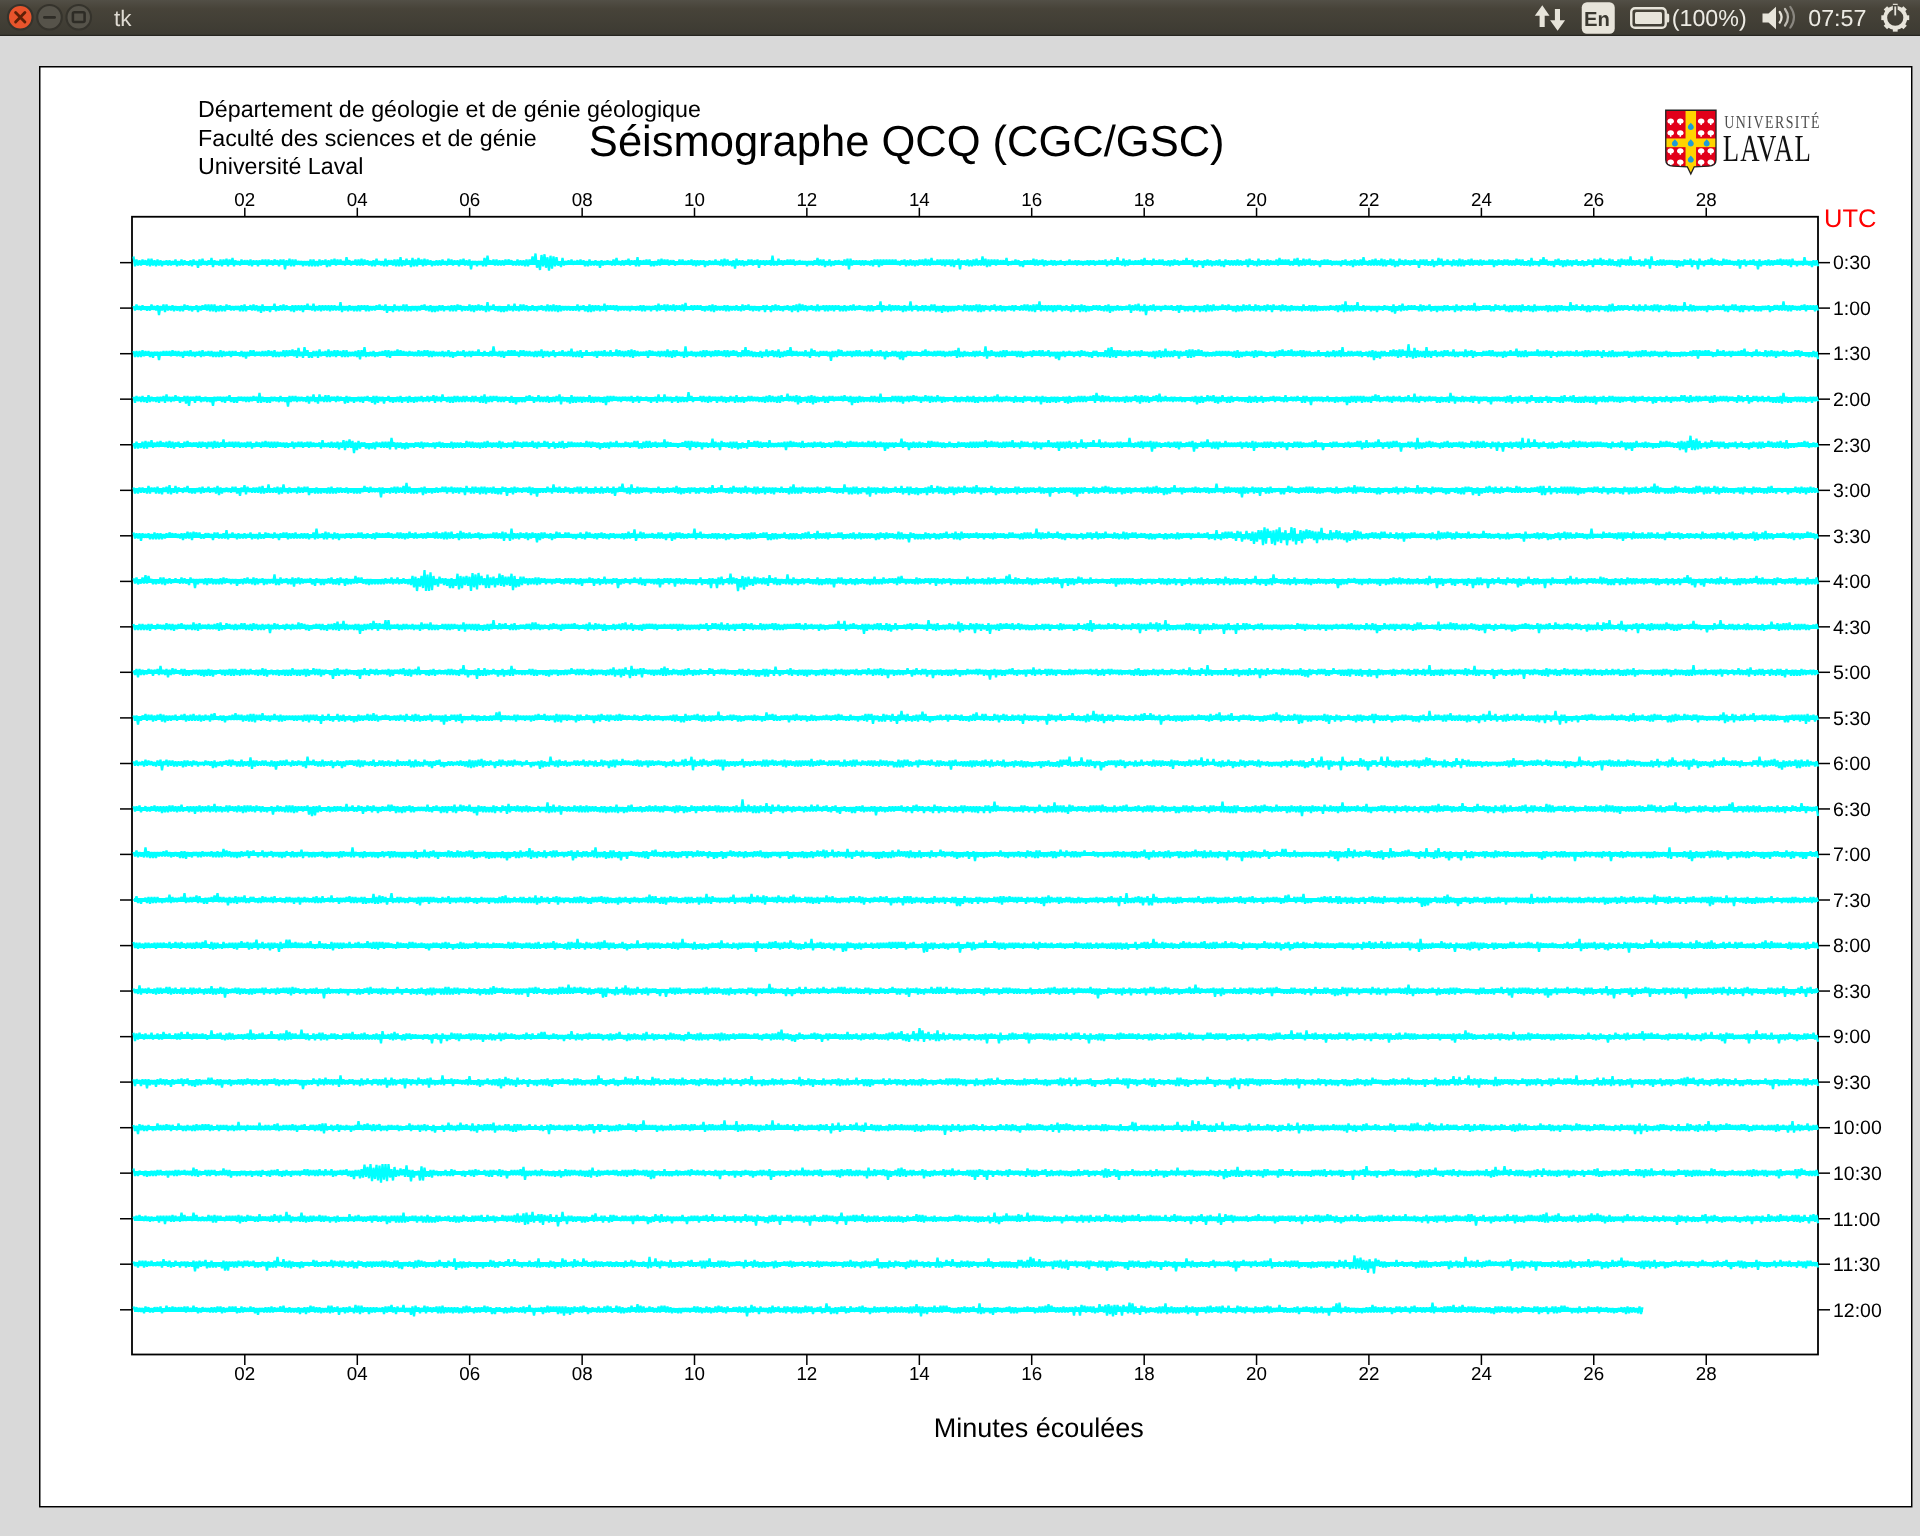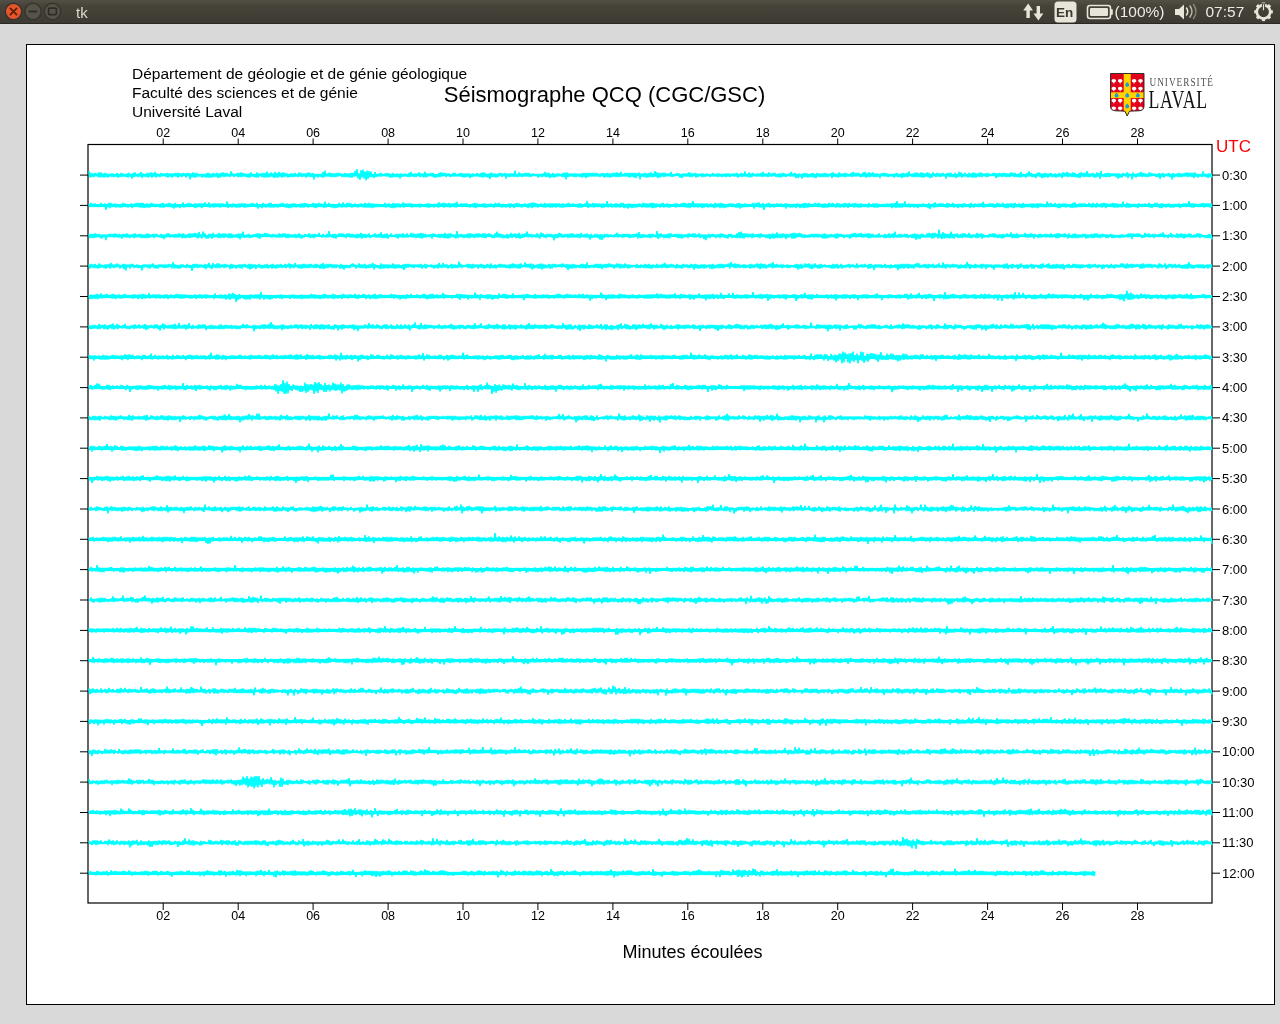--- a/index.html
+++ b/index.html
@@ -1,17 +1,17 @@
 <!DOCTYPE html>
 <html><head><meta charset="utf-8">
 <style>
 html,body{margin:0;padding:0;width:1280px;height:1024px;overflow:hidden;background:#d9d9d9;font-family:"Liberation Sans",sans-serif;}
 #win{position:absolute;left:26px;top:44px;width:1247px;height:959px;background:#fff;border:1px solid #000;}
 .hdr{position:absolute;left:61px;top:18.6px;font-size:15.5px;line-height:19.4px;color:#000;margin-left:44px;}
-.title{position:absolute;left:0px;top:38px;width:1155px;text-align:center;font-size:22px;line-height:24px;color:#000;}
+.title{position:absolute;left:0px;top:38px;width:1155px;text-align:center;font-size:29px;line-height:24px;color:#000;}
 .xaxis{position:absolute;left:0;top:896.8px;width:1247px;text-align:center;font-size:18px;line-height:20px;color:#000;padding-left:42px;}
 svg.ov{position:absolute;left:0;top:0;}
 </style></head>
 <body>
 <div id="win">
 <div class="hdr">Département de géologie et de génie géologique<br>Faculté des sciences et de génie<br>Université Laval</div>
 <div class="title">Séismographe QCQ (CGC/GSC)</div>
 <div class="xaxis">Minutes écoulées</div>
 </div>
 <svg class="ov" width="1280" height="1024" viewBox="0 0 1280 1024">

